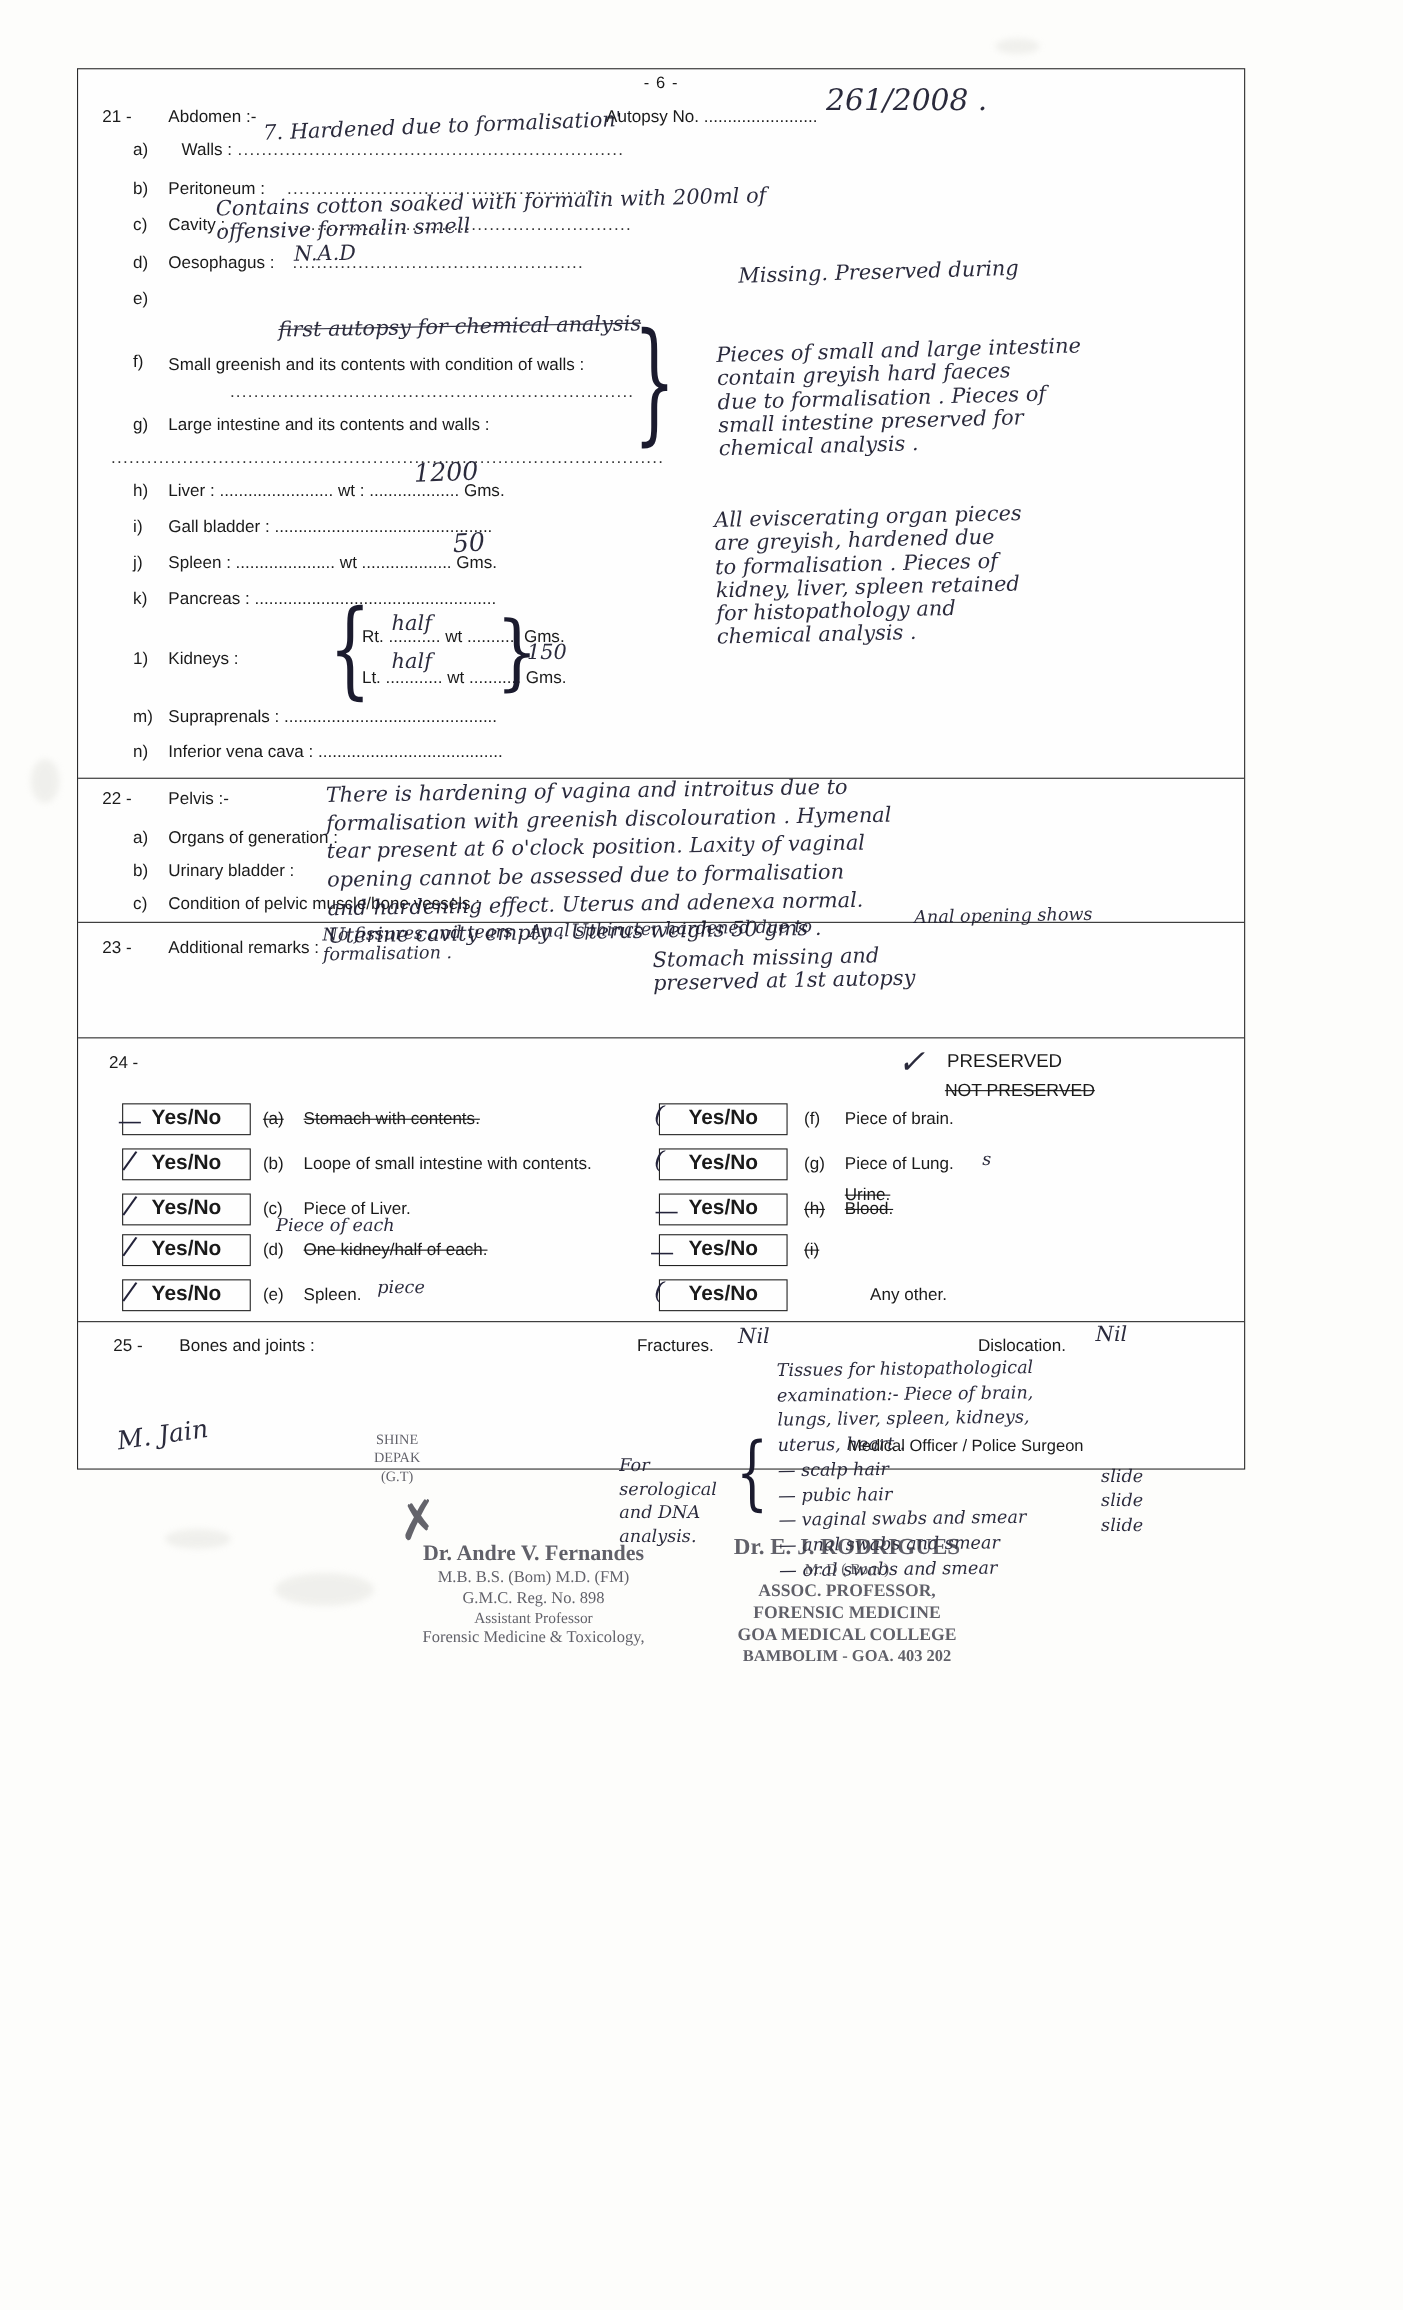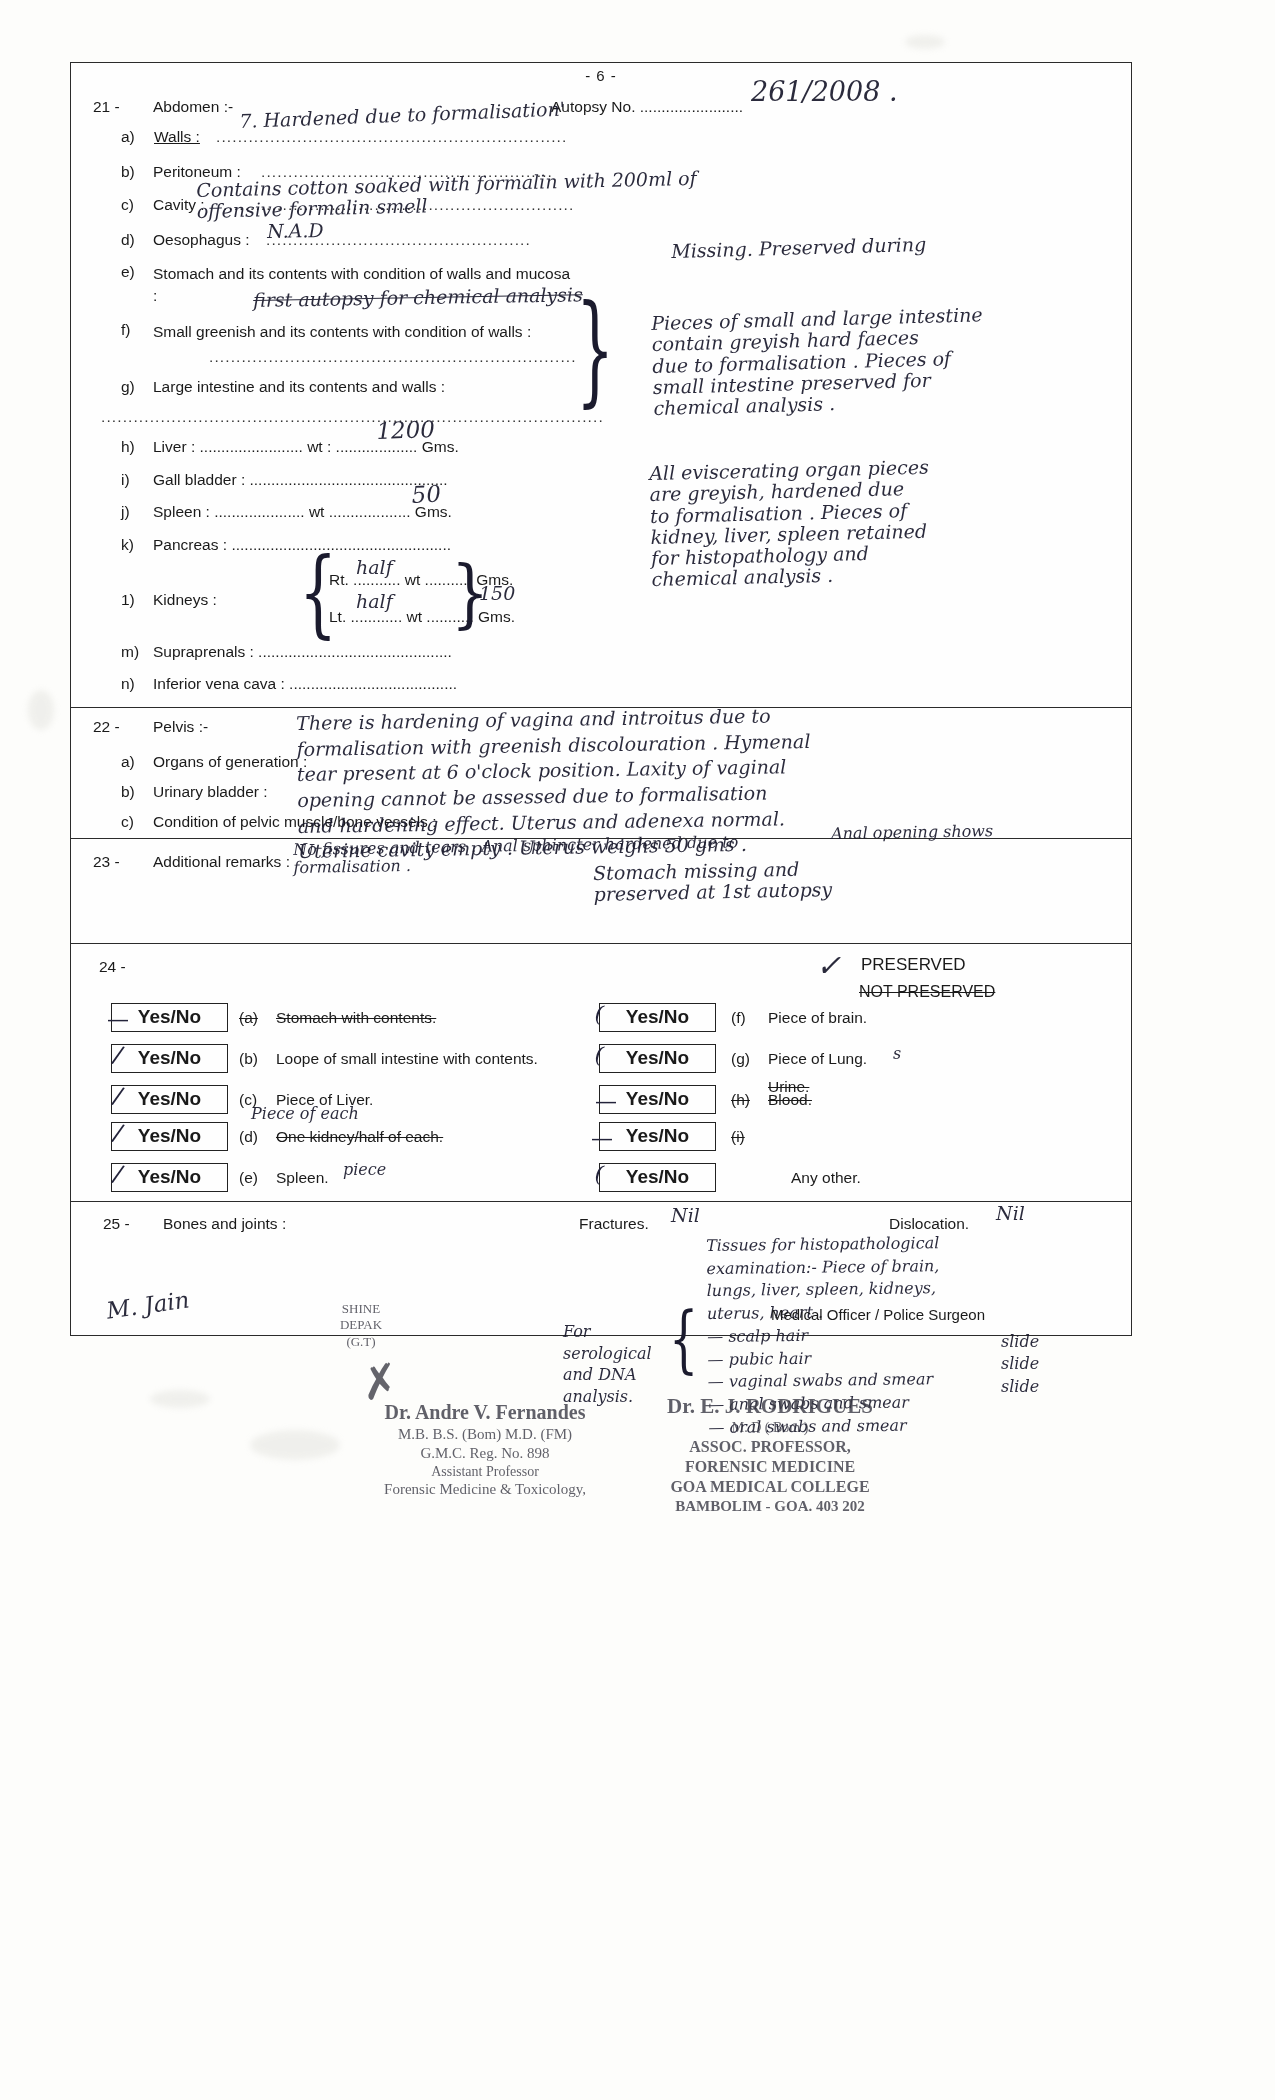--- a/index.html
+++ b/index.html
@@ -81,41 +81,40 @@
 <div class="page">
 
   <div class="pageno">- 6 -</div>
 
   <div class="num" style="left:22px;top:35px;">21 -</div>
   <div class="lbl" style="left:82px;top:35px;text-align:right;">Abdomen :-</div>
   <div class="lbl" style="left:480px;top:35px;">Autopsy No. ........................</div>
   <div class="hw lg" style="left:680px;top:14px;font-size:27px;">261/2008 .</div>
 
   <div class="lbl" style="left:50px;top:65px;">a)</div>
-  <div class="lbl" style="left:83px;top:65px;text-decoration:underline;">Walls :</div>
+  <div class="lbl" style="left:94px;top:65px;">Walls :</div>
   <div class="dots" style="left:145px;top:65px;width:390px;">.................................................................</div>
   <div class="hw" style="left:168px;top:48px;transform:rotate(-2.2deg);">7. Hardened due to formalisation'</div>
 
   <div class="lbl" style="left:50px;top:100px;">b)</div>
   <div class="lbl" style="left:82px;top:100px;">Peritoneum :</div>
   <div class="dots" style="left:190px;top:100px;width:350px;">......................................................</div>
 
   <div class="lbl" style="left:50px;top:133px;">c)</div>
   <div class="lbl" style="left:82px;top:133px;">Cavity :</div>
   <div class="dots" style="left:152px;top:133px;width:385px;">.................................................................</div>
   <div class="hw" style="left:125px;top:117px;transform:rotate(-1.4deg);">Contains cotton soaked with formalin with 200ml of
 offensive formalin smell</div>
 
   <div class="lbl" style="left:50px;top:168px;">d)</div>
   <div class="lbl" style="left:82px;top:168px;">Oesophagus :</div>
   <div class="dots" style="left:195px;top:168px;width:345px;">.................................................</div>
   <div class="hw" style="left:196px;top:158px;transform:rotate(-1deg);">N.A.D</div>
 
   <div class="lbl" style="left:50px;top:200px;">e)</div>
-  <div class="lbl" style="left:82px;top:200px;width:420px;white-space:normal;line-height:1.45;">Stomach and its contents with condition of walls and mucosa :</div>
   <div class="hw strike" style="left:182px;top:227px;transform:rotate(-1deg);">first autopsy for chemical analysis</div>
   <div class="hw" style="left:600px;top:178px;transform:rotate(-1.6deg);">Missing. Preserved during</div>
 
   <div class="lbl" style="left:50px;top:258px;">f)</div>
   <div class="lbl" style="left:82px;top:258px;width:420px;white-space:normal;line-height:1.45;">Small greenish and its contents with condition of walls :</div>
   <div class="dots" style="left:138px;top:285px;width:400px;">....................................................................</div>
 
   <div class="lbl" style="left:50px;top:315px;">g)</div>
   <div class="lbl" style="left:82px;top:315px;">Large intestine and its contents and walls :</div>
   <div class="dots" style="left:30px;top:345px;width:505px;">.............................................................................................</div>

